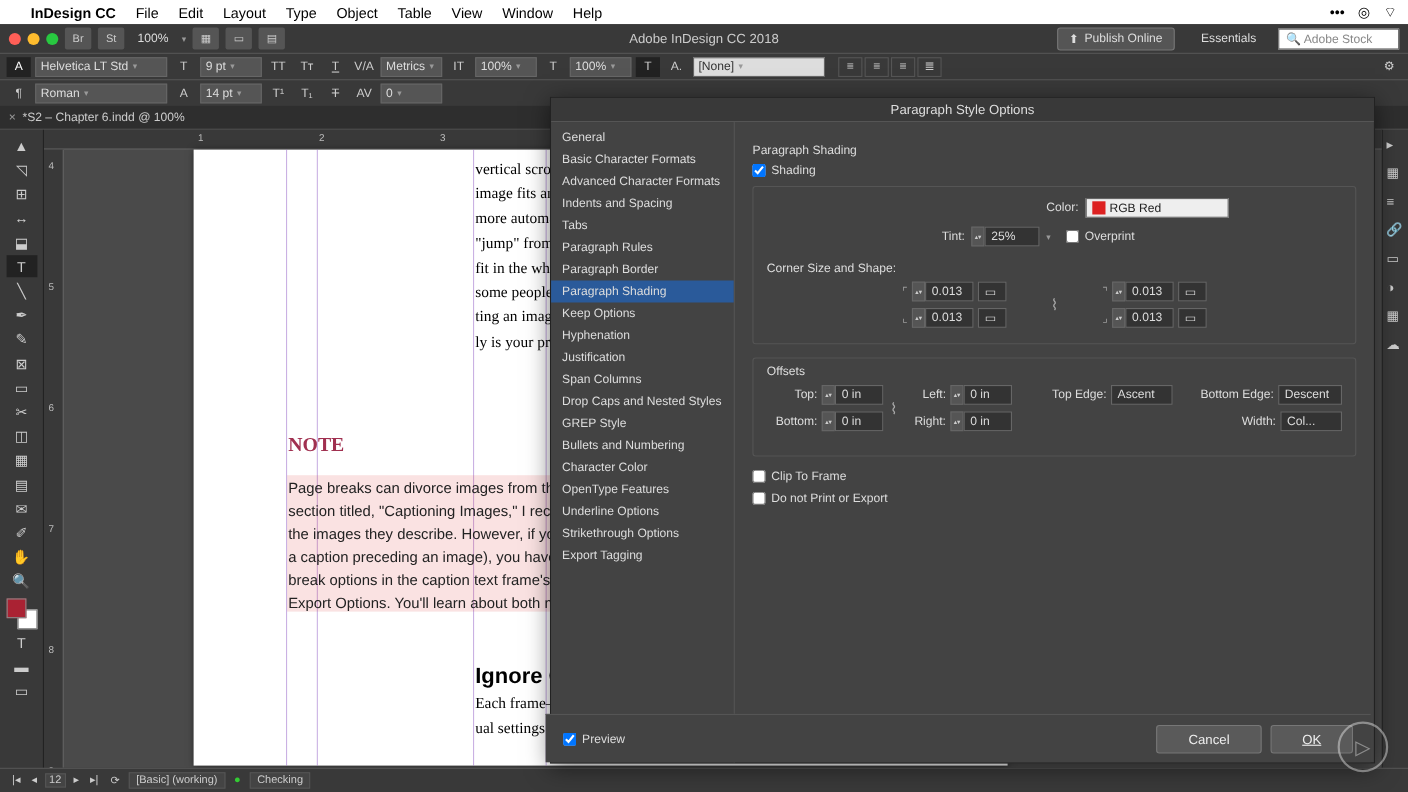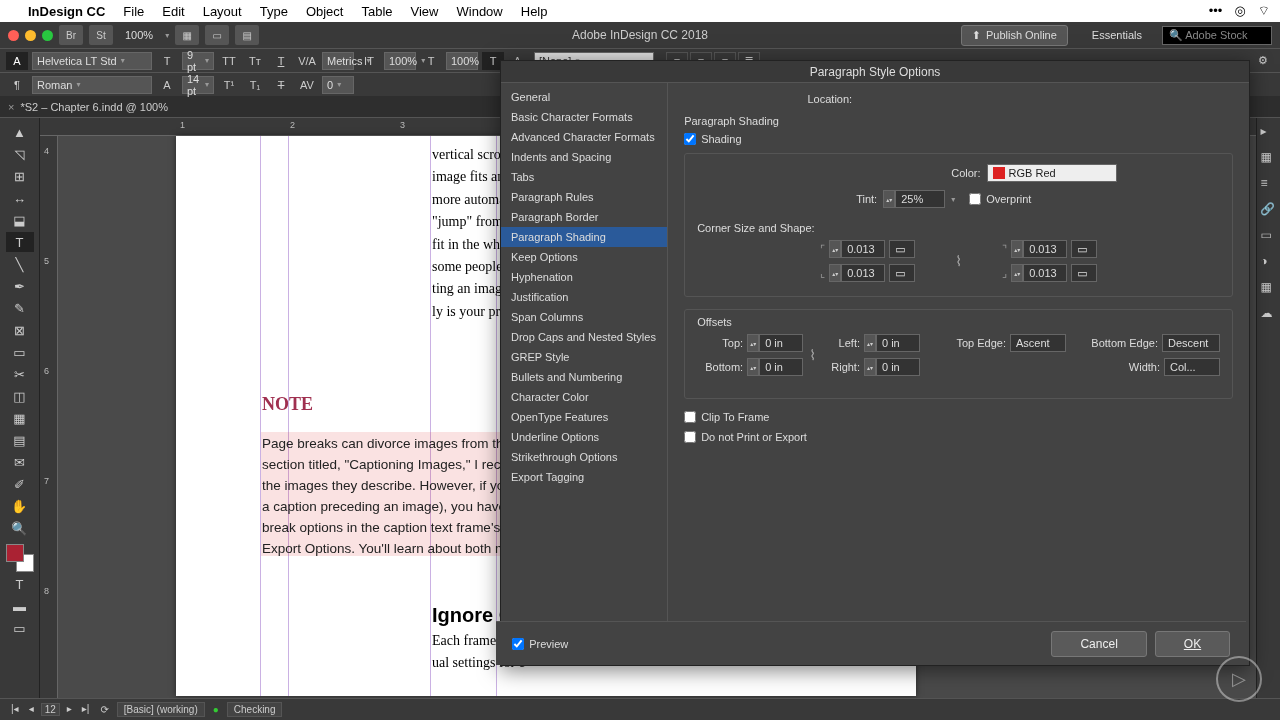--- a/index.html
+++ b/index.html
@@ -14,28 +14,28 @@
 
 .win-titlebar { height: 26px; background: #393939; display: flex; align-items: center; padding: 0 8px; gap: 6px; }
 .traffic { display: flex; gap: 6px; }
 .tl { width: 11px; height: 11px; border-radius: 50%; }
 .tl.r { background: #ff5f57; } .tl.y { background: #febc2e; } .tl.g { background: #28c840; }
 .win-titlebar .iconbtn { width: 24px; height: 20px; background: #555; border-radius: 2px; display: flex; align-items: center; justify-content: center; font-size: 10px; color: #ccc; }
 .win-titlebar .zoom { color: #ddd; margin: 0 6px; }
 .win-titlebar .title { position: absolute; left: 50%; transform: translateX(-50%); color: #ccc; font-size: 12px; }
 .win-titlebar .publish { margin-left: auto; background: #555; padding: 3px 10px; border-radius: 3px; border: 1px solid #777; display: flex; align-items: center; gap: 5px; }
 .win-titlebar .workspace { margin-left: 10px; padding: 3px 8px; }
-.win-titlebar .search { background: #000000; border: 1px solid #666; padding: 2px 6px; width: 110px; color: #888; font-size: 11px; margin-left: 6px; }
+.win-titlebar .search { background: #ffffff; border: 1px solid #666; padding: 2px 6px; width: 110px; color: #888; font-size: 11px; margin-left: 6px; }
 
 
 .ctrlrow { height: 24px; background: #393939; border-top: 1px solid #555; display: flex; align-items: center; padding: 0 6px; gap: 4px; }
 .ctrlrow .icn { width: 22px; height: 18px; display: flex; align-items: center; justify-content: center; color: #ccc; font-size: 11px; }
 .ctrlrow .sel { background: #555; border: 1px solid #666; padding: 1px 4px; color: #ddd; font-size: 11px; height: 18px; display: inline-flex; align-items: center; }
 .ctrlrow .sel.wide { width: 120px; }
-.ctrlrow .sel.med { width: 32px; }
+.ctrlrow .sel.med { width: 56px; }
 .ctrlrow .caret::after { content: "▾"; margin-left: 4px; font-size: 8px; color: #999; }
 .ctrlrow .aligns { display: flex; gap: 2px; margin-left: 8px; }
 .ctrlrow .aligns .icn { border: 1px solid #555; }
 
 
 .doctab { height: 22px; background: #2e2e2e; display: flex; align-items: center; padding: 0 8px; border-bottom: 1px solid #555; }
 .doctab span { color: #ccc; font-size: 11px; }
 .doctab .x { margin-right: 6px; color: #999; }
 
 
@@ -63,21 +63,21 @@
 .page .pinkblock { position: absolute; left: 85px; top: 296px; width: 380px; height: 124px; background: rgba(220,60,60,.15); }
 .page .body2 { left: 86px; top: 298px; width: 380px; font-size: 13.5px; line-height: 1.55; font-family: Arial, sans-serif; color: #222; }
 .page .h2 { left: 256px; top: 468px; font-size: 20px; font-weight: bold; font-family: Arial, sans-serif; }
 .page .body3 { left: 256px; top: 494px; width: 230px; font-size: 14px; line-height: 1.55; }
 
 
 .rpanels { width: 24px; background: #393939; border-left: 1px solid #222; display: flex; flex-direction: column; align-items: center; padding-top: 6px; gap: 10px; }
 .rpanels .ricn { width: 16px; height: 16px; color: #ccc; font-size: 12px; }
 
 
-.dialog { position: absolute; left: 500px; top: 60px; width: 750px; height: 606px; background: #434343; border: 1px solid #222; box-shadow: 0 4px 20px rgba(0,0,0,.5); }
+.dialog { position: absolute; left: 500px; top: 88px; width: 750px; height: 606px; background: #434343; border: 1px solid #222; box-shadow: 0 4px 20px rgba(0,0,0,.5); }
 .dialog .dtitle { height: 22px; background: #393939; text-align: center; line-height: 22px; font-size: 12px; color: #ddd; border-bottom: 1px solid #555; }
 .dialog .dbody { display: flex; height: calc(100% - 22px); }
 .dialog .sidebar { width: 172px; background: #434343; border-right: 1px solid #555; padding: 4px 0; }
 .dialog .sidebar .item { padding: 4px 10px; font-size: 11px; color: #ddd; cursor: pointer; }
 .dialog .sidebar .item.active { background: #2a5a9a; }
 .dialog .content { flex: 1; padding: 10px 16px; position: relative; }
 .dialog .row { display: flex; align-items: center; margin-bottom: 8px; gap: 6px; }
 .dialog .lbl { text-align: right; font-size: 11px; color: #ddd; }
 .dialog .inp { background: #333; border: 1px solid #666; color: #ddd; padding: 2px 5px; font-size: 11px; height: 18px; }
 .dialog .sect { font-size: 11px; color: #ddd; margin: 10px 0 6px; }
@@ -330,23 +330,20 @@
       <div class="item">GREP Style</div>
       <div class="item">Bullets and Numbering</div>
       <div class="item">Character Color</div>
       <div class="item">OpenType Features</div>
       <div class="item">Underline Options</div>
       <div class="item">Strikethrough Options</div>
       <div class="item">Export Tagging</div>
     </div>
 
     <div class="content">
-      <div class="row">
-        <span class="lbl" style="width:168px">Location:</span>
-      </div>
 
       <div class="sect">Paragraph Shading</div>
 
       <div class="row chk">
         <input type="checkbox" checked="" style="">
         <span>Shading</span>
       </div>
 
       <div class="group">
         <div class="row" style="justify-content:center">

